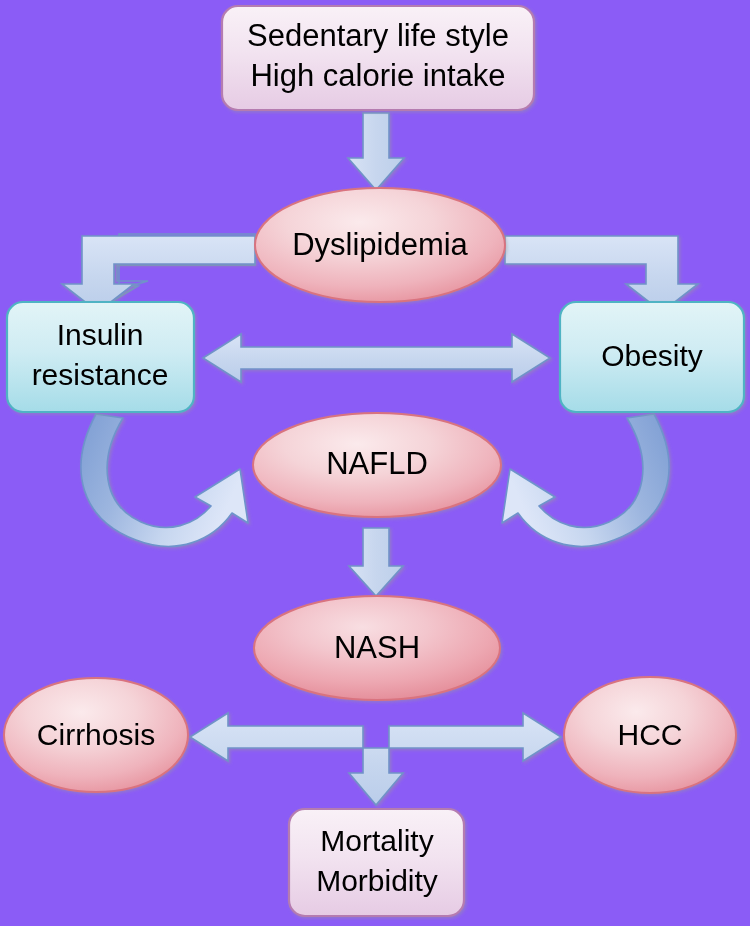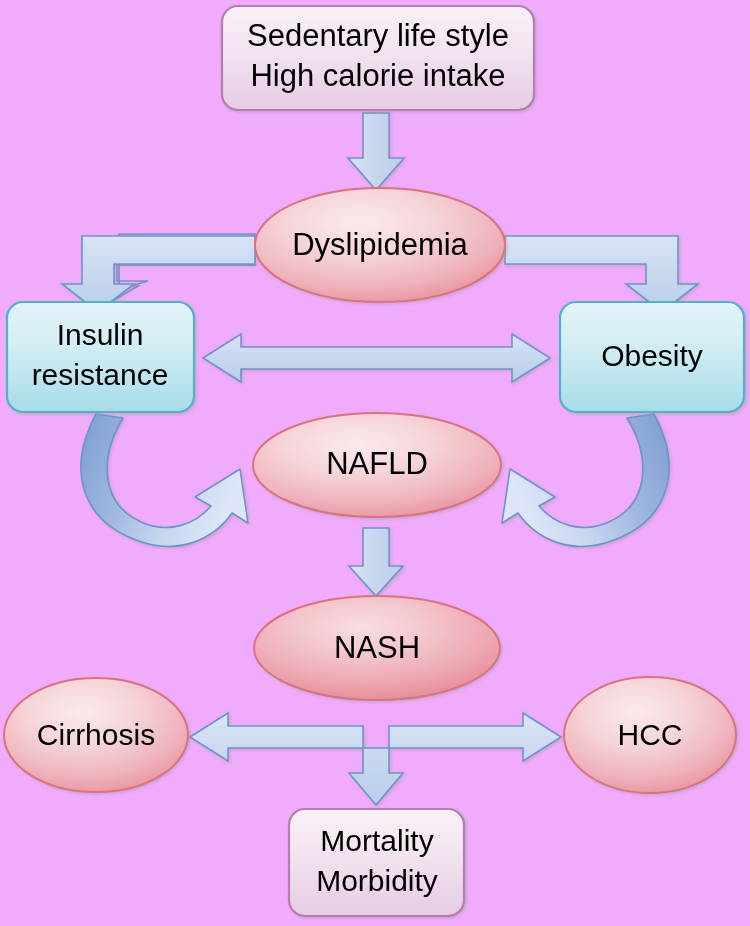--- a/index.html
+++ b/index.html
@@ -10,21 +10,21 @@
   body {
     width: 750px;
     height: 926px;
     font-family: "Liberation Sans", sans-serif;
     overflow: hidden;
   }
   #diagram-root {
     position: relative;
     width: 750px;
     height: 926px;
-    background: #f0abfc;
+    background: #8b5cf6;
   }
   svg#flowchart {
     display: block;
     width: 750px;
     height: 926px;
   }
   .node-label {
     font-family: "Liberation Sans", sans-serif;
     fill: #000000;
     text-anchor: middle;

